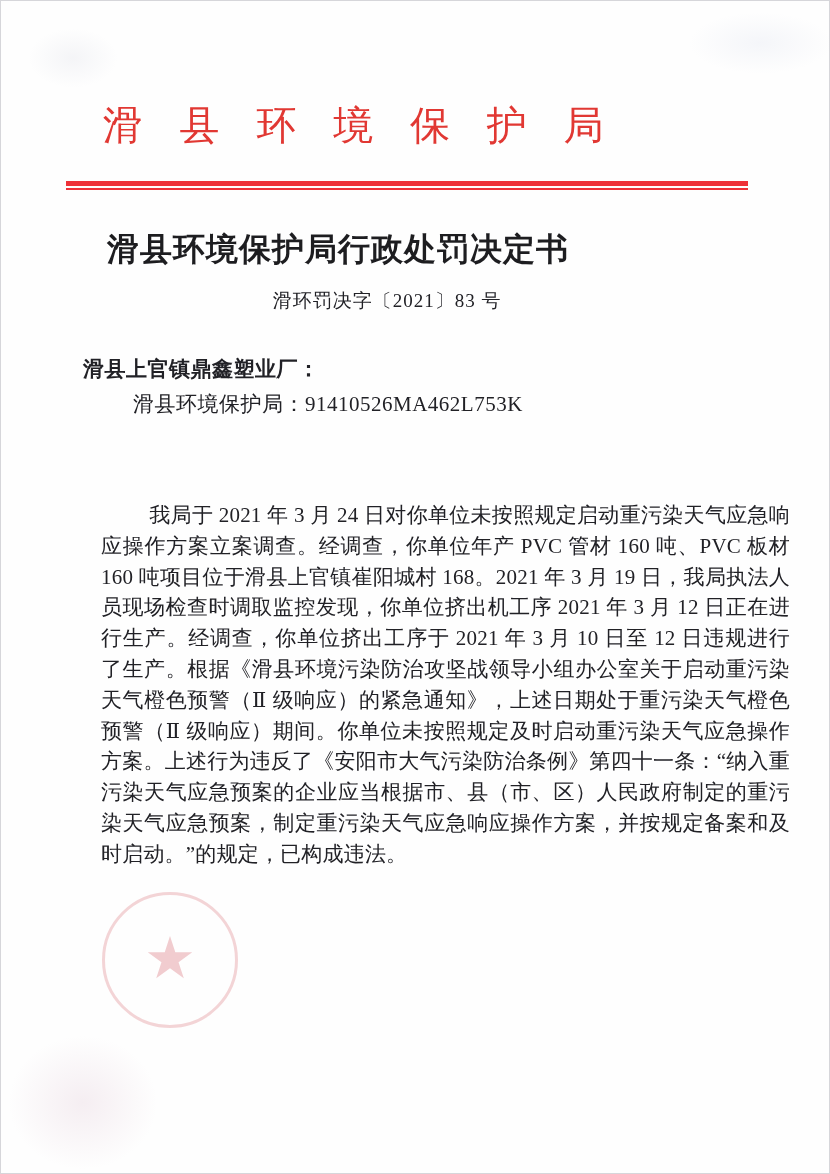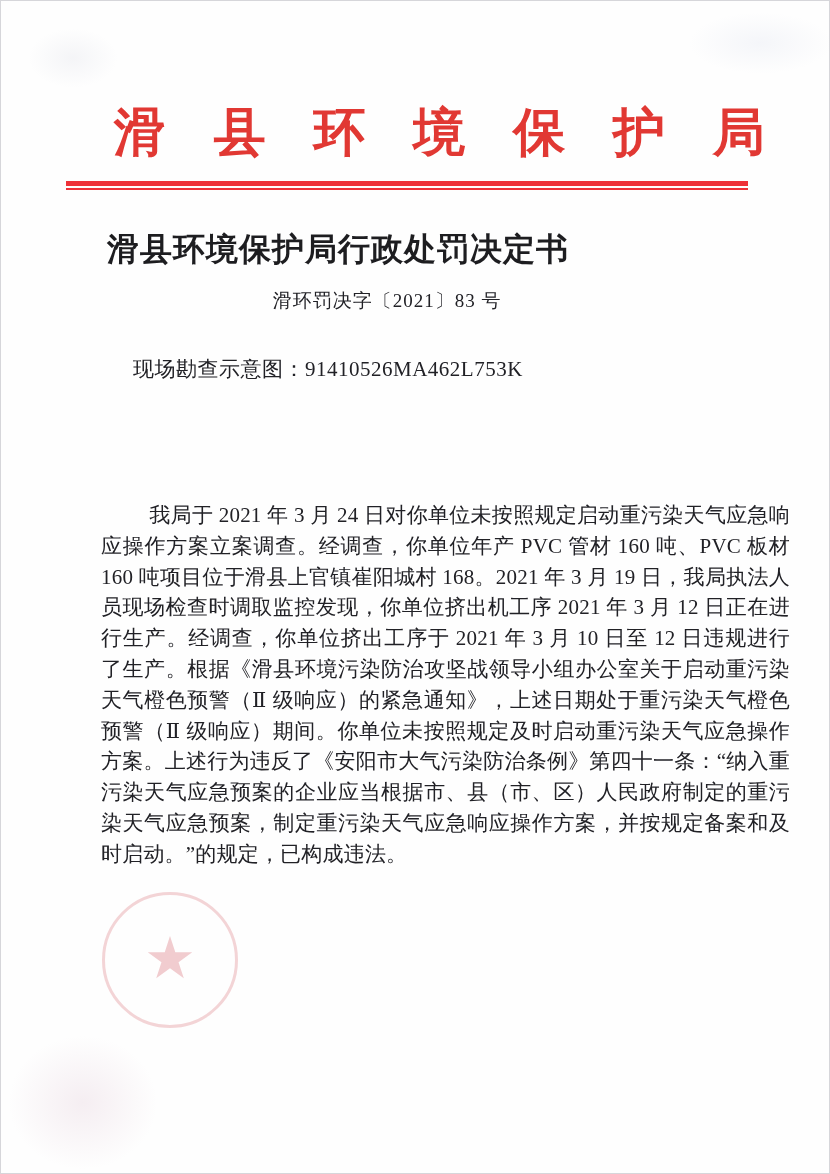--- a/index.html
+++ b/index.html
@@ -33,22 +33,22 @@
     filter:blur(0.6px);
   }
   .seal-ghost .star{
     font-family:"DejaVu Sans",sans-serif;
     font-size:58px;line-height:1;color:rgba(205,62,72,0.26);
     transform:translateY(-2px);
   }
   
   .agency{
     position:absolute;left:66px;top:104px;width:682px;
-    text-align:center;color:var(--accent);
-    font-size:52px;font-weight:700;line-height:1.1;
+    color:var(--accent);
+    font-size:40px;font-weight:400;line-height:1.1;
     letter-spacing:0.92em;text-indent:0.92em;white-space:nowrap;
   }
   .rules{position:absolute;left:66px;top:181px;width:682px;}
   .rule-thick{height:5px;background:var(--rule);}
   .rule-thin{height:2px;background:var(--rule);margin-top:2px;}
   
   .doc-title{
     position:absolute;left:0;top:228px;width:676px;text-align:center;
     font-size:32px;font-weight:700;color:#1d1d20;letter-spacing:1px;
   }
@@ -89,20 +89,21 @@
   <div class="rules">
     <div class="rule-thick"></div>
     <div class="rule-thin"></div>
   </div>
 
   <h1 class="doc-title">滑县环境保护局行政处罚决定书</h1>
 
   <div class="doc-number">滑环罚决字〔2021〕83 号</div>
 
   <section class="recipient">
-    <p class="detail">现场勘查示意图：91410526MA462L753K</p>
+    <p class="name">滑县上官镇鼎鑫塑业厂：</p>
+    <p class="detail">滑县环境保护局：91410526MA462L753K</p>
   </section>
 
   <section class="body-text">
     <p>我局于 2021 年 3 月 24 日对你单位未按照规定启动重污染天气应急响应操作方案立案调查。经调查，你单位年产 PVC 管材 160 吨、PVC 板材 160 吨项目位于滑县上官镇崔阳城村 168。2021 年 3 月 19 日，我局执法人员现场检查时调取监控发现，你单位挤出机工序 2021 年 3 月 12 日正在进行生产。经调查，你单位挤出工序于 2021 年 3 月 10 日至 12 日违规进行了生产。根据《滑县环境污染防治攻坚战领导小组办公室关于启动重污染天气橙色预警（Ⅱ 级响应）的紧急通知》，上述日期处于重污染天气橙色预警（Ⅱ 级响应）期间。你单位未按照规定及时启动重污染天气应急操作方案。上述行为违反了《安阳市大气污染防治条例》第四十一条：“纳入重污染天气应急预案的企业应当根据市、县（市、区）人民政府制定的重污染天气应急预案，制定重污染天气应急响应操作方案，并按规定备案和及时启动。”的规定，已构成违法。</p>
   </section>
 
 </div>
 
 </body></html>

